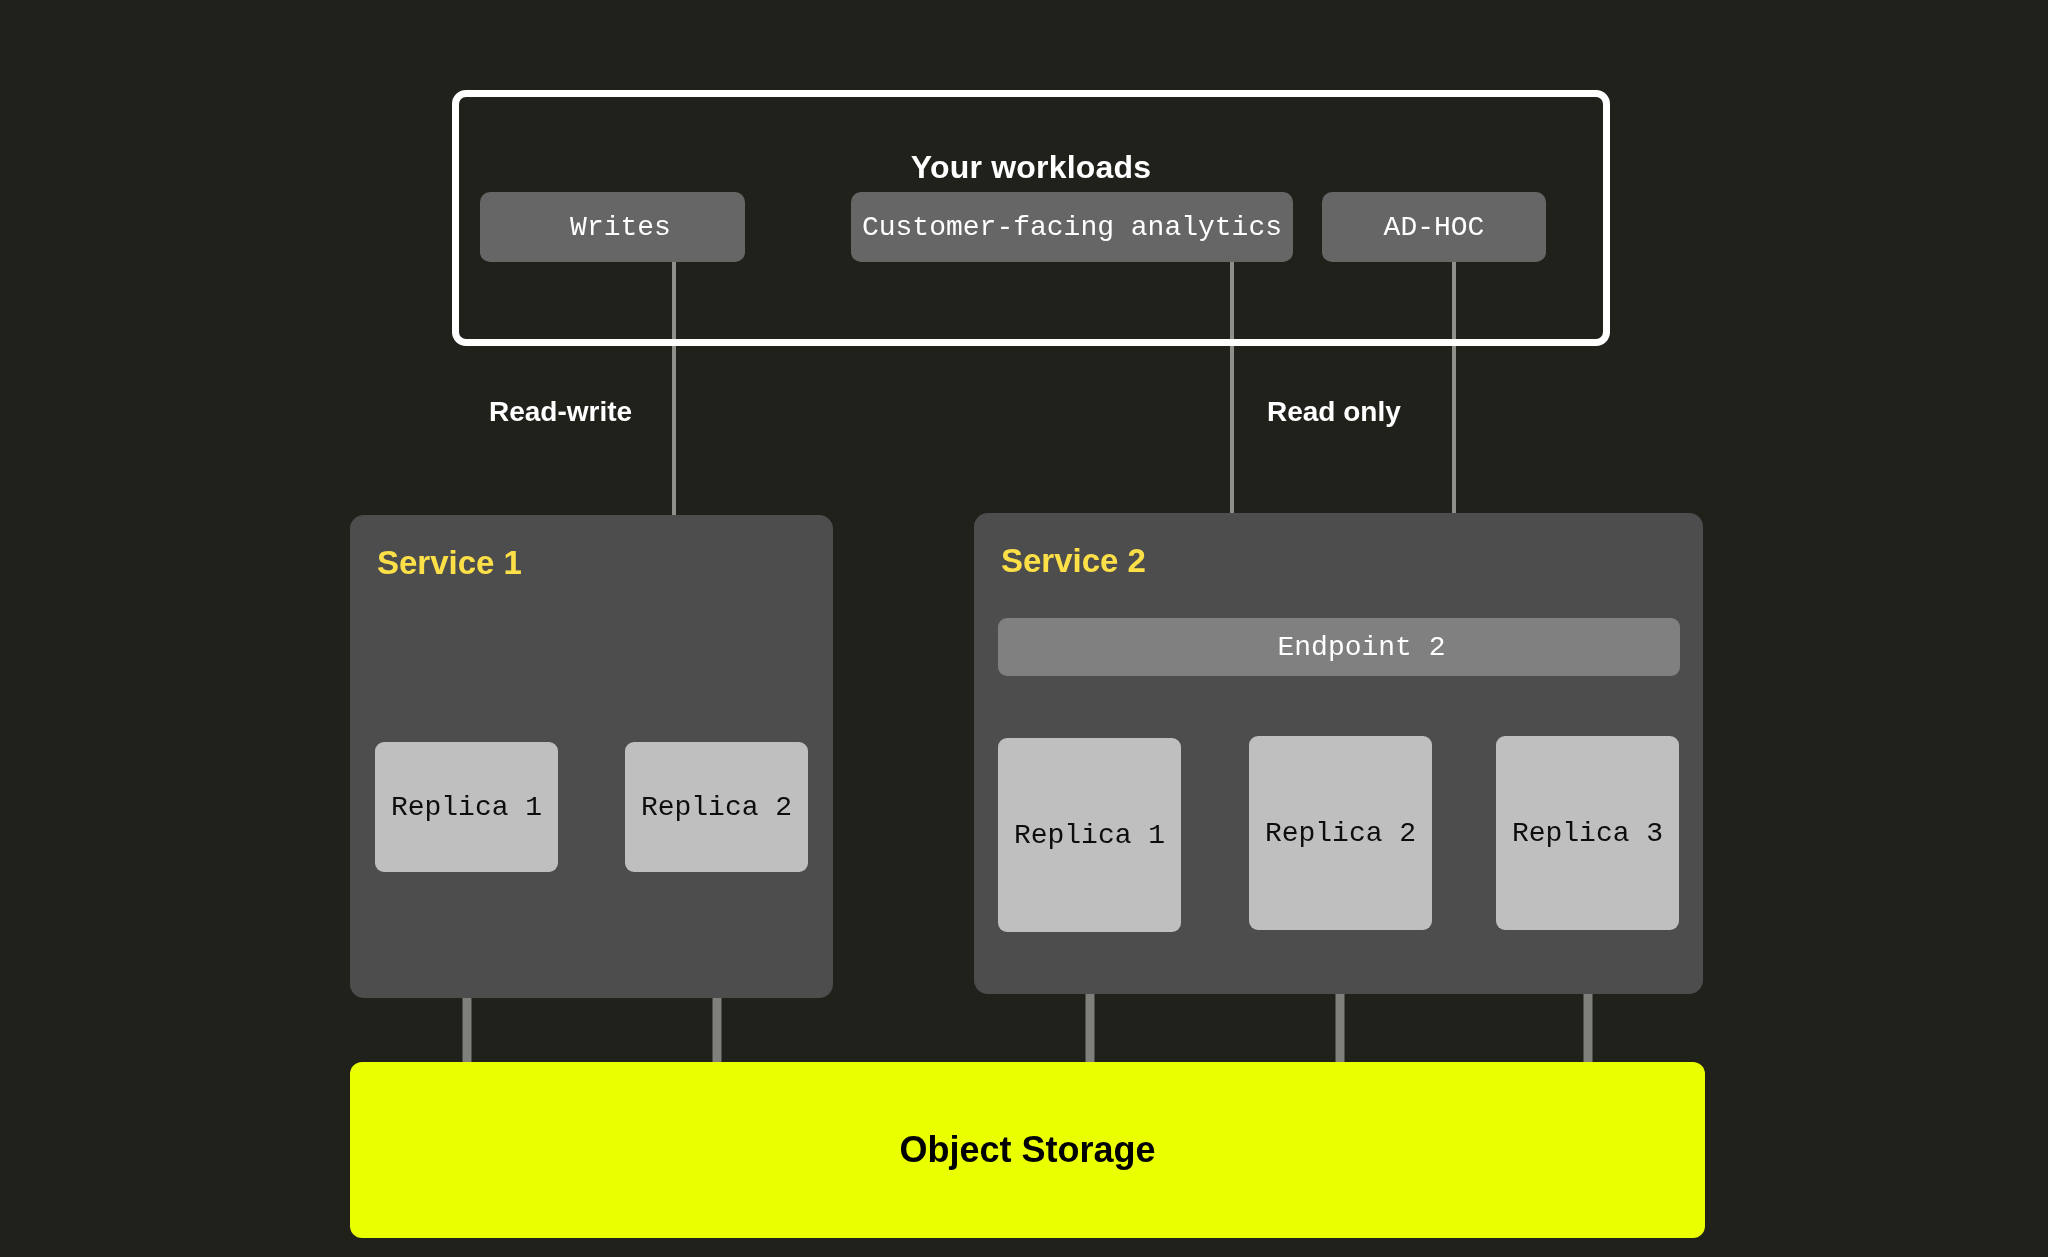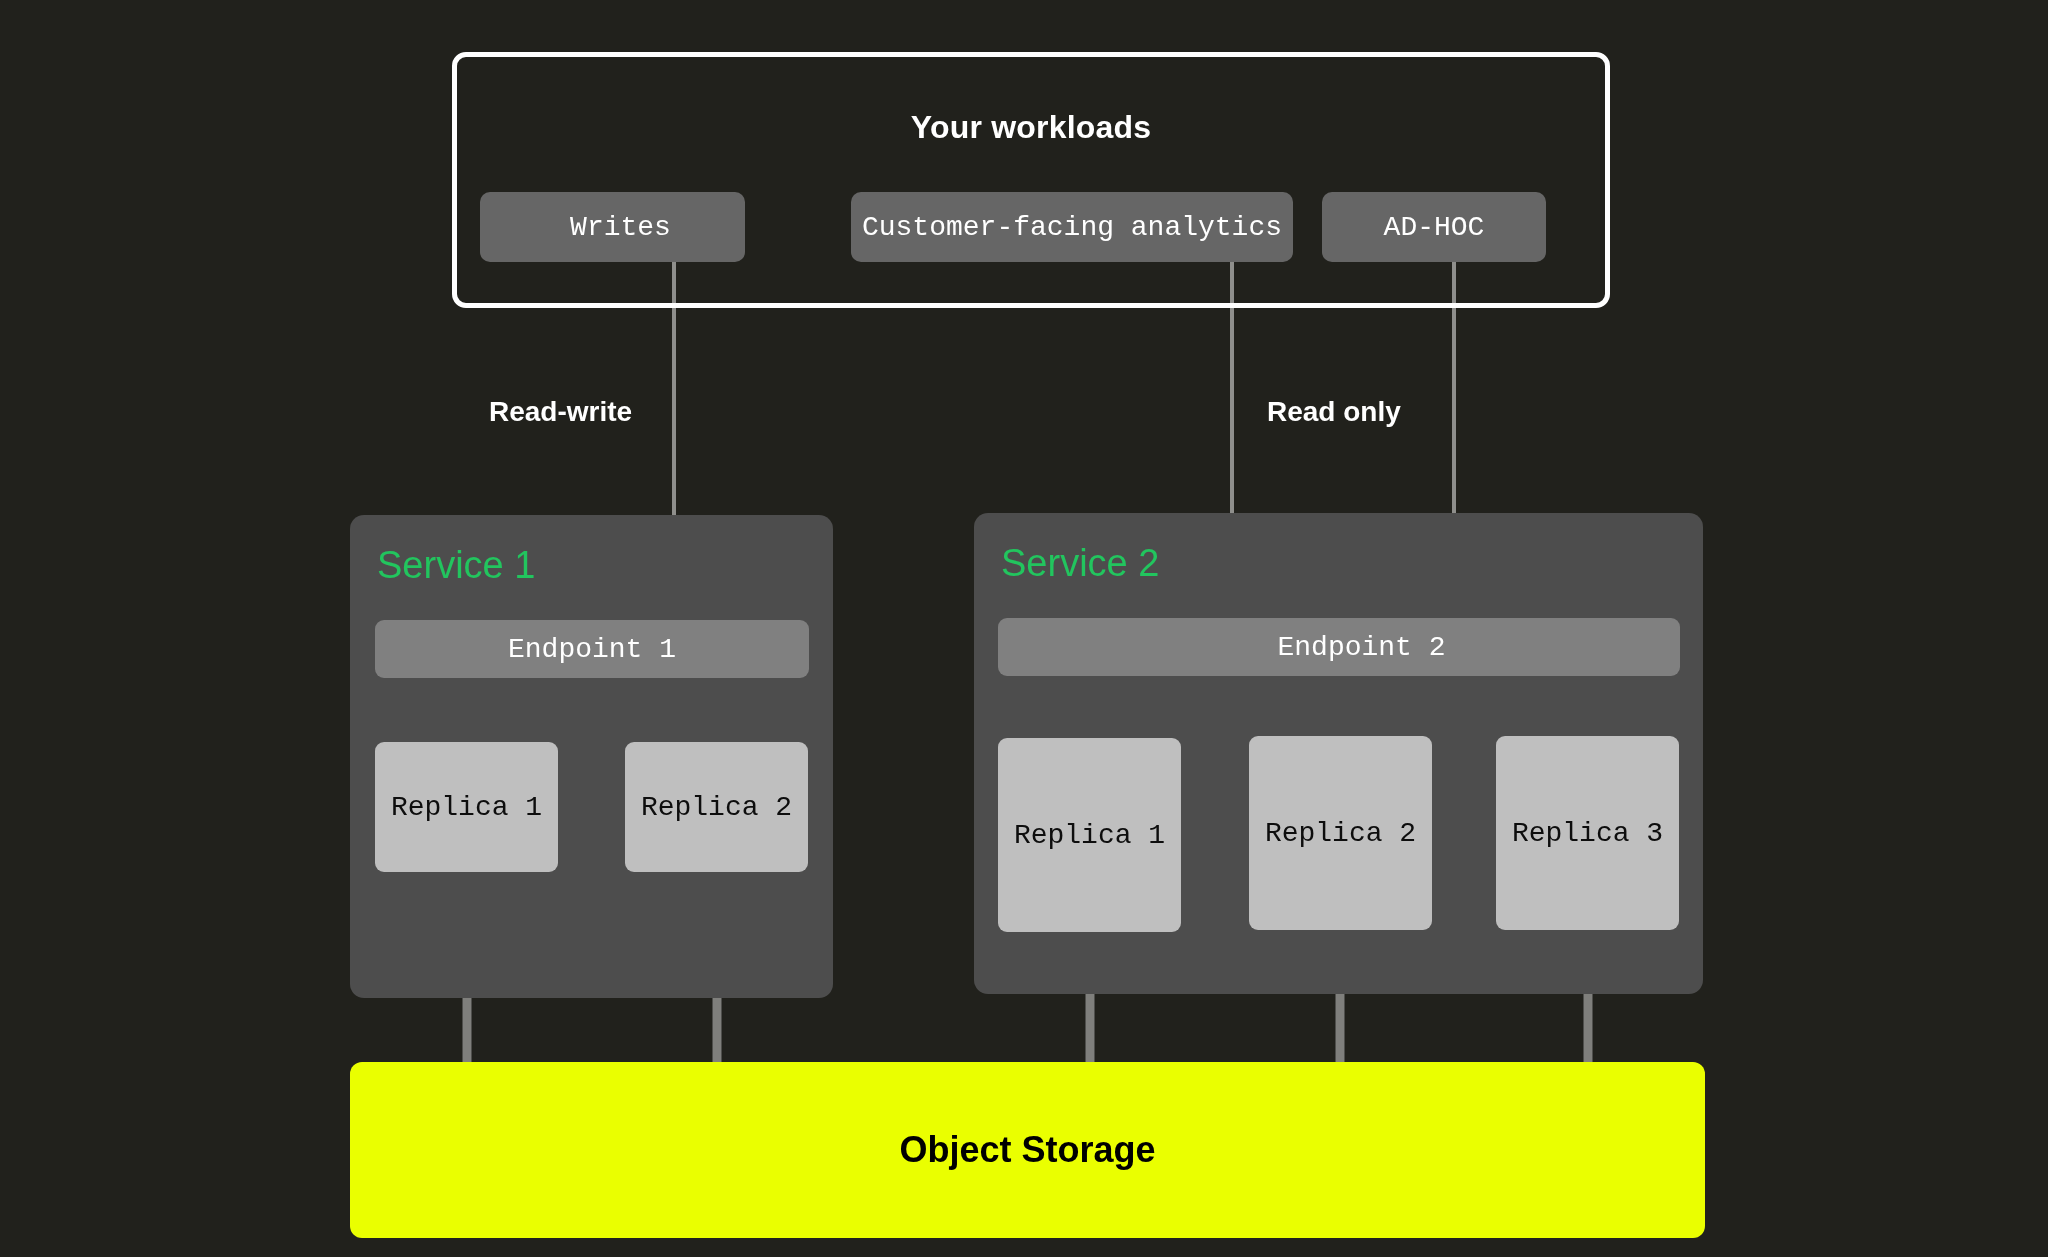--- a/index.html
+++ b/index.html
@@ -32,24 +32,25 @@
     height: 1257px;
   }
   .box {
     position: absolute;
     box-sizing: border-box;
     display: flex;
     align-items: center;
     justify-content: center;
   }
   .workloads-frame {
-    border: 5px solid #ffffff;
+    border: 7px solid #ffffff;
     border-radius: 14px;
     background: transparent;
     display: block;
+    margin-top: 38px;
   }
   .frame-title {
     position: absolute;
     left: 0;
     right: 0;
     text-align: center;
     color: #ffffff;
     font-weight: bold;
     font-size: 32px;
     letter-spacing: 0.2px;
@@ -62,23 +63,23 @@
     font-size: 28px;
     white-space: nowrap;
   }
   .service-box {
     background: #4d4d4d;
     border-radius: 14px;
     display: block;
   }
   .service-title {
     position: absolute;
-    color: #22c55e;
-    font-weight: normal;
-    font-size: 38px;
+    color: #fde047;
+    font-weight: bold;
+    font-size: 33px;
   }
   .endpoint {
     background: #808080;
     border-radius: 9px;
     color: #ffffff;
     font-family: "Liberation Mono", "DejaVu Sans Mono", monospace;
     font-size: 28px;
   }
   .replica {
     background: #bfbfbf;
@@ -154,23 +155,20 @@
     </div>
 
     <div class="edge-label" style="left:489px; top:396px;">Read-write</div>
 
     <div class="edge-label" style="left:1267px; top:396px;">Read only</div>
 
     <div class="box service-box" style="left:350px; top:515px; width:483px; height:483px;">
       <div class="service-title" style="left:27px; top:29px;">Service 1</div>
     </div>
 
-    <div class="box endpoint" style="left:375px; top:620px; width:434px; height:58px;">
-      <span>Endpoint 1</span>
-    </div>
 
     <div class="box replica" style="left:375px; top:742px; width:183px; height:130px;">
       <span>Replica 1</span>
     </div>
 
     <div class="box replica" style="left:625px; top:742px; width:183px; height:130px;">
       <span>Replica 2</span>
     </div>
 
     <div class="box service-box" style="left:974px; top:513px; width:729px; height:481px;">

